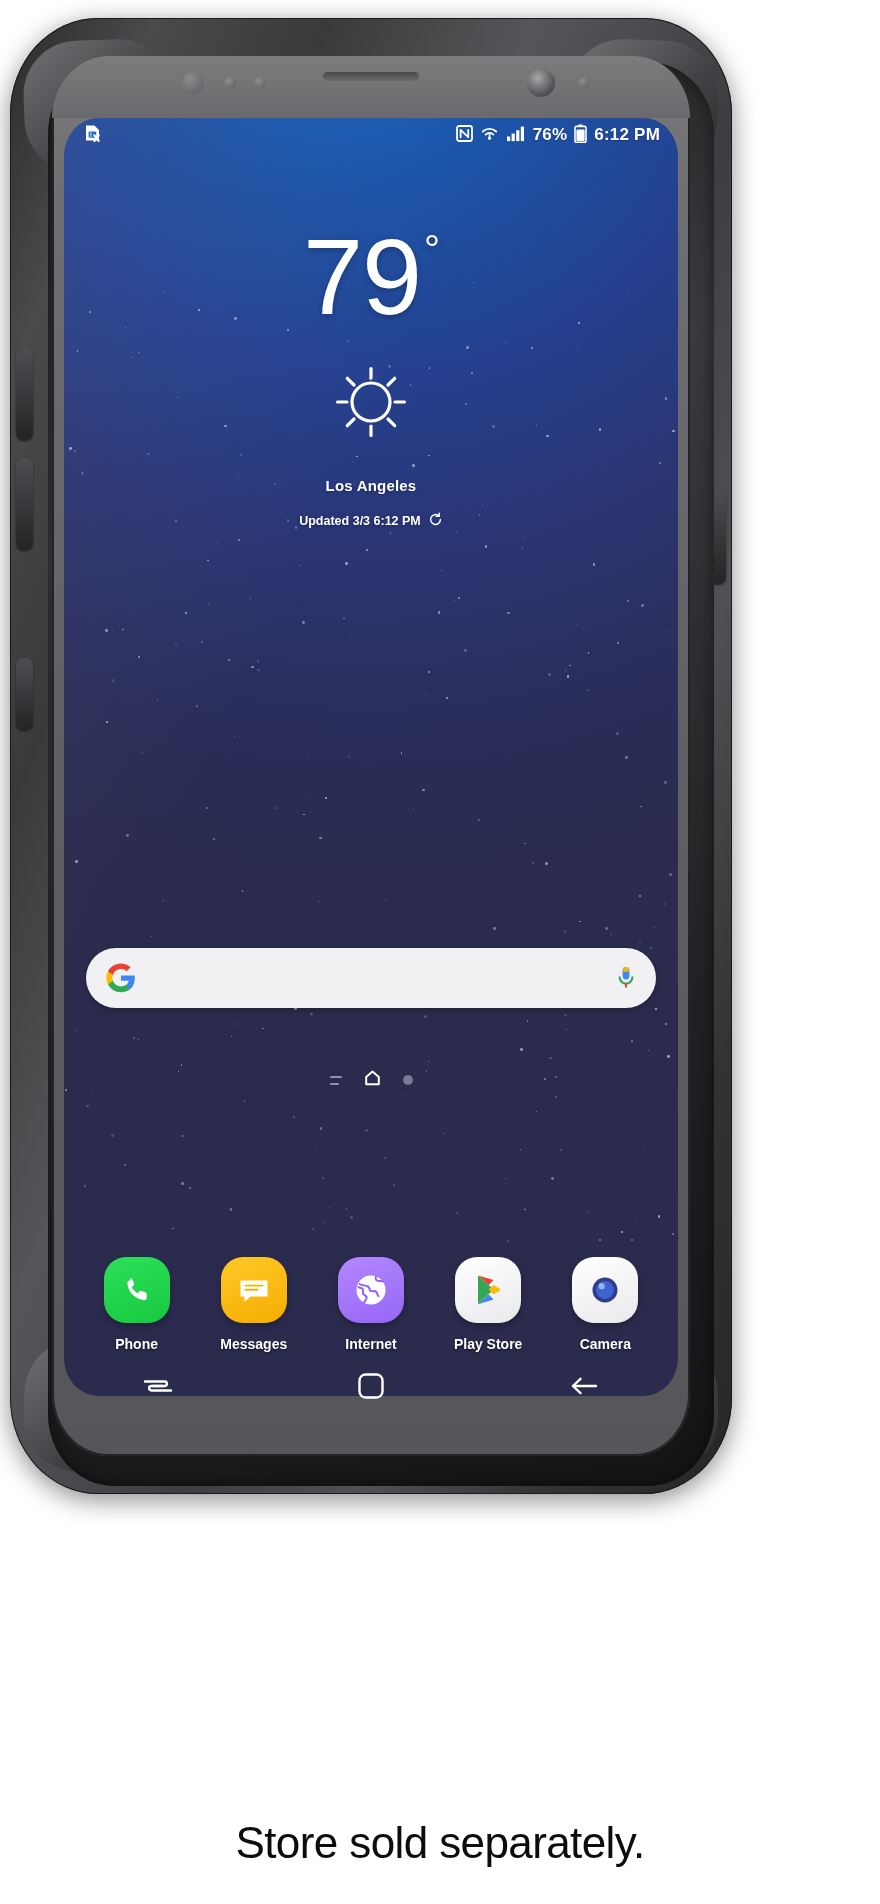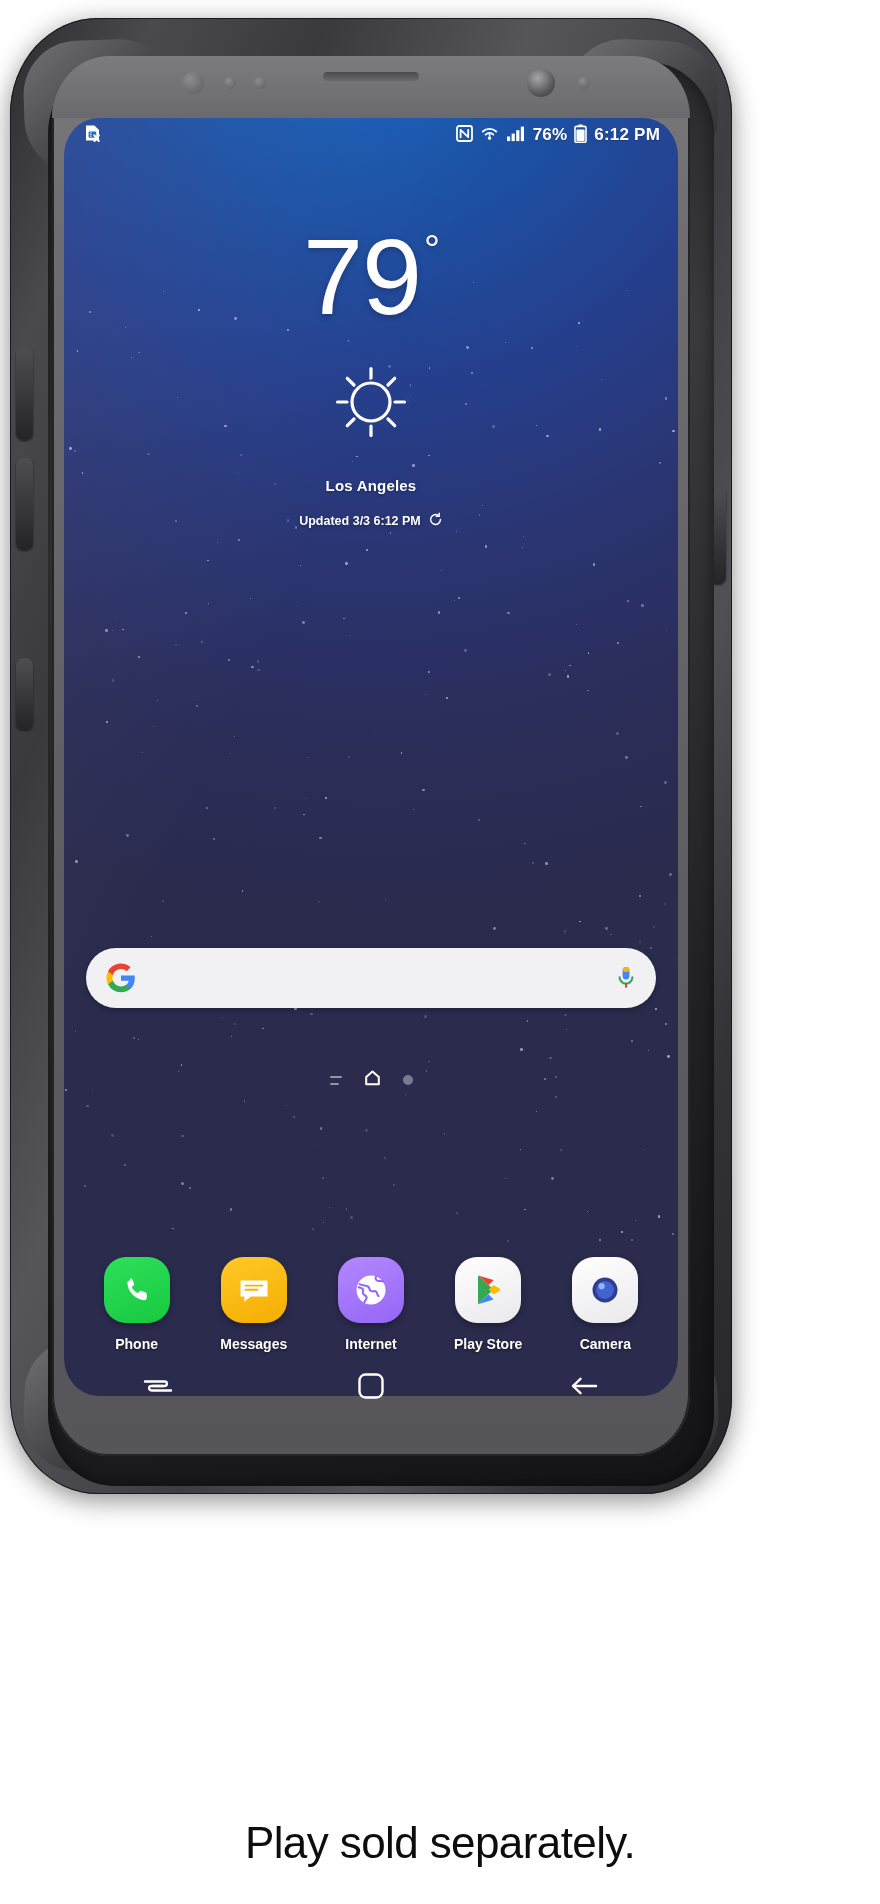--- a/index.html
+++ b/index.html
@@ -606,15 +606,15 @@
       </svg>
     </div>
     <div class="nav-btn">
       <svg width="34" height="26" viewBox="0 0 34 26">
         <path d="M29 13H6" fill="none" stroke="#fff" stroke-width="2.4" stroke-linecap="round"></path>
         <path d="M13.5 5.8L6 13l7.5 7.2" fill="none" stroke="#fff" stroke-width="2.4" stroke-linecap="round" stroke-linejoin="round"></path>
       </svg>
     </div>
   </div>
 
-  <div class="caption">Play sold separately.</div>
+  <div class="caption">Store sold separately.</div>
 
 </div>
 
 </body></html>

